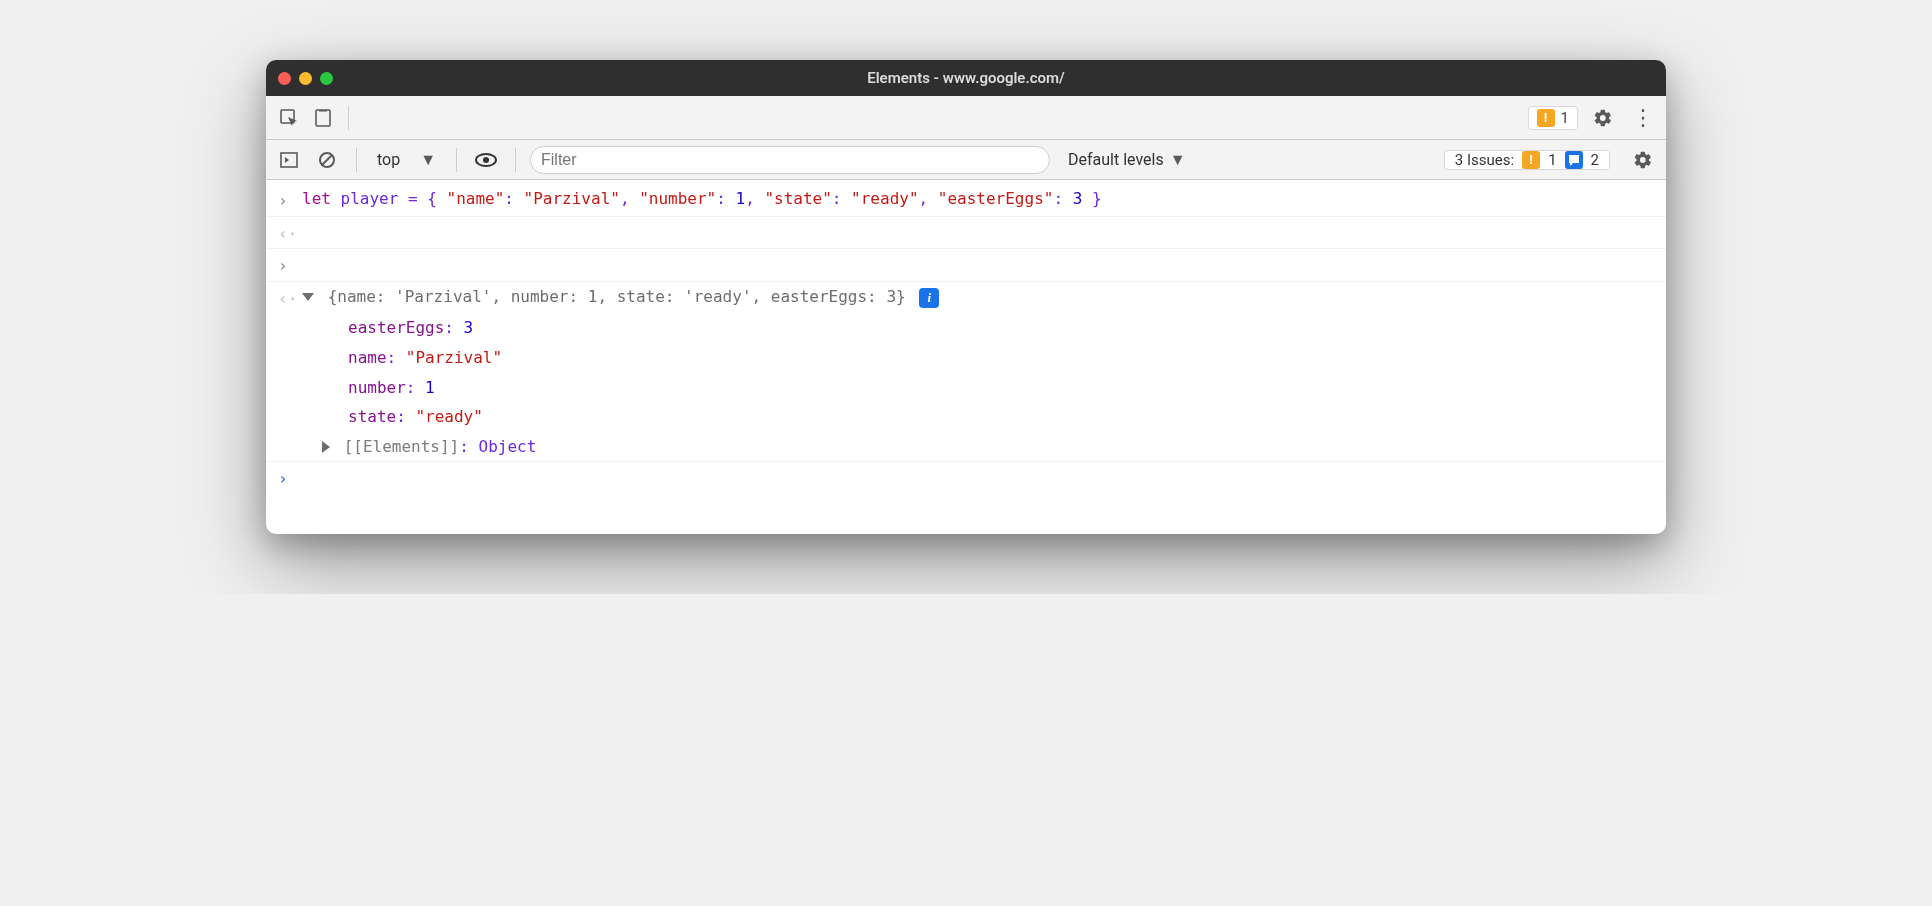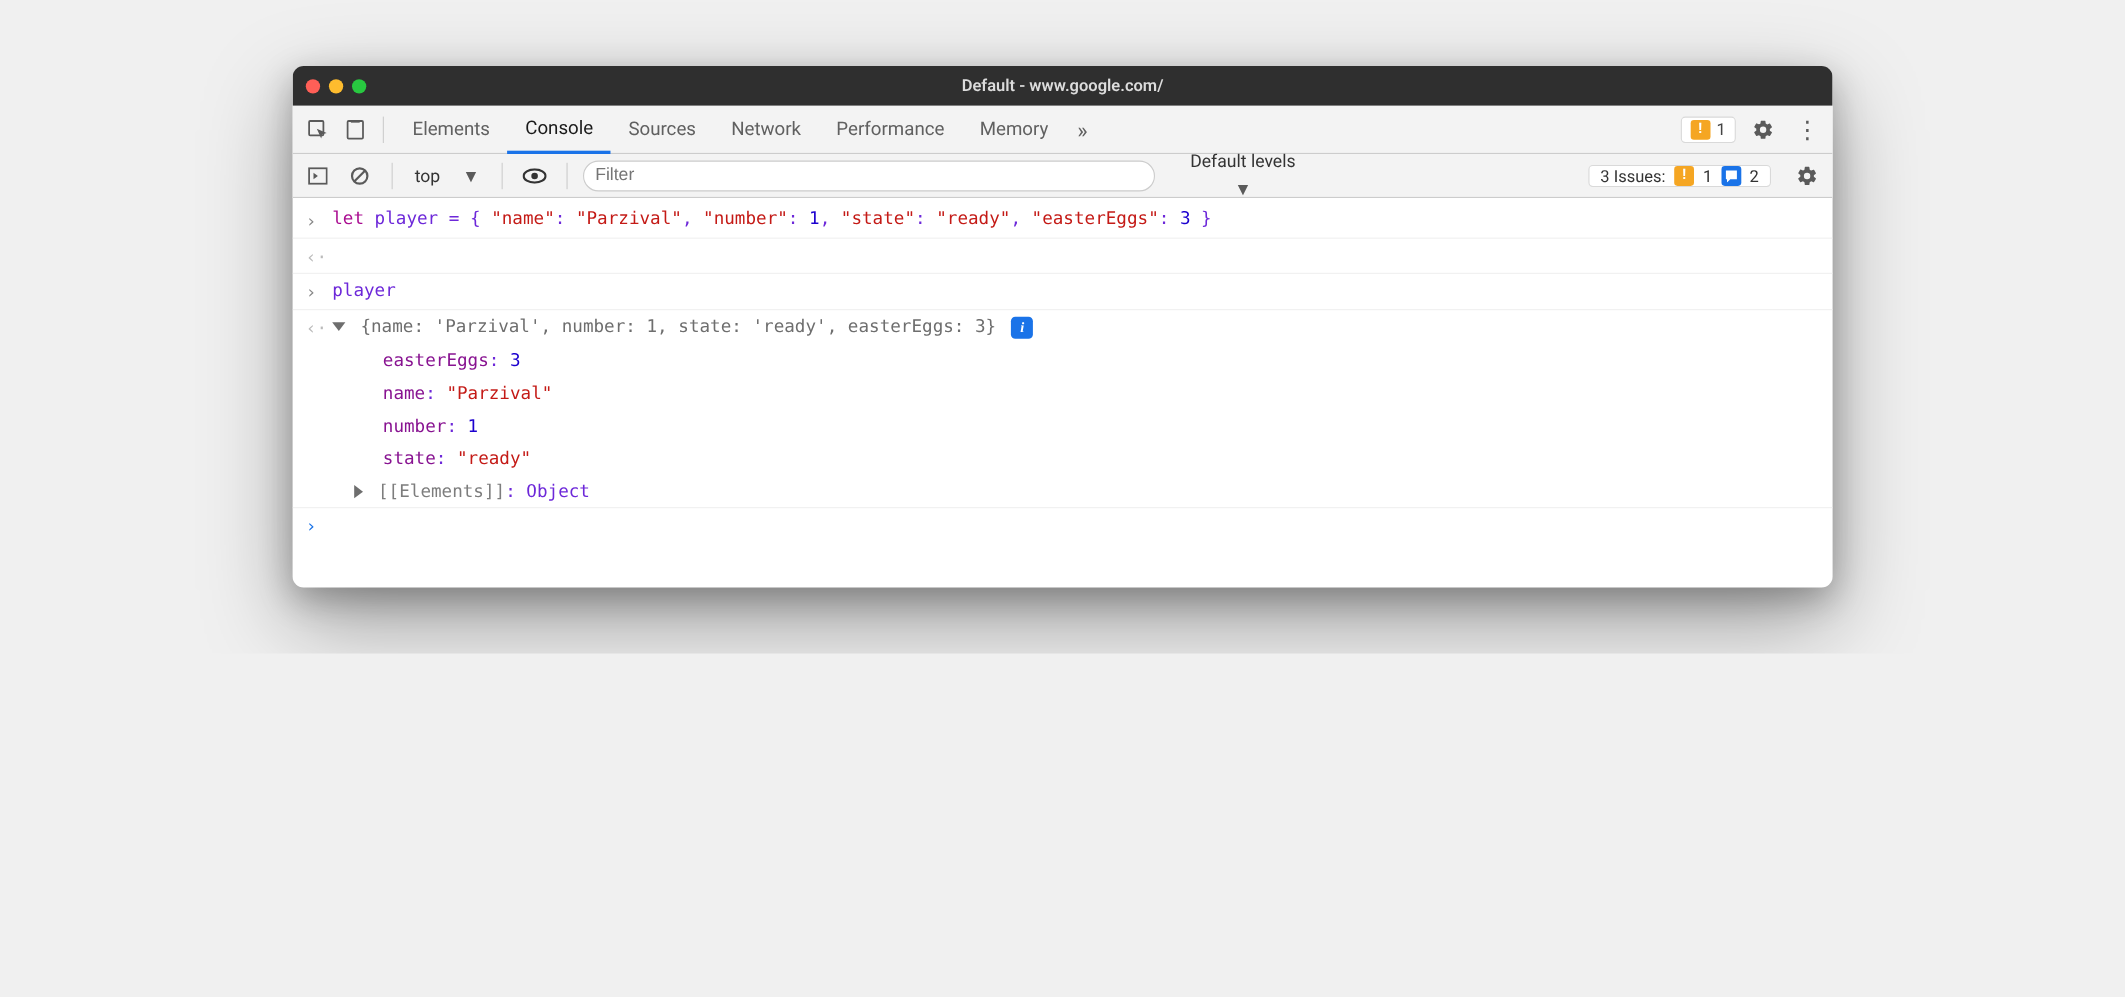--- a/index.html
+++ b/index.html
@@ -71,21 +71,21 @@
   }
   .context-select {
     display:flex; align-items:center; gap:20px; padding:2px 6px;
     font-size: 16px; color:#333; cursor:pointer;
   }
   .filter-input {
     flex: 1; height: 28px; border: 1px solid #ccc; border-radius: 14px;
     padding: 0 10px; font-size: 16px; color:#333; background:#fff;
     max-width: 520px;
   }
-  .levels-select { font-size: 16px; color:#333; display:flex; align-items:center; gap:6px; cursor:pointer; margin-left:24px;flex-direction:column; }
+  .levels-select { font-size: 16px; color:#333; display:flex; align-items:center; gap:6px; cursor:pointer; margin-left:10px; }
   .issues-badge {
     margin-left:auto; background:#fff; border:1px solid #d9d9d9; border-radius:4px;
     padding:0 10px; display:flex; align-items:center; gap:8px; font-size:15px; color:#333; cursor:pointer;
   }
   .blue-ico { width:18px; height:18px; background:#1a73e8; border-radius:3px; color:#fff; font-size:12px; display:flex; align-items:center; justify-content:center; font-weight:bold;}
   
   .console {
     font-family: ui-monospace, SFMono-Regular, Menlo, Monaco, Consolas, monospace;
     font-size: 16px; line-height: 1.6;
     padding: 4px 0 40px 0;
@@ -123,46 +123,37 @@
 <body>
 
 <div class="window">
 
   <div class="titlebar">
     <div class="traffic">
       <div class="dot red"></div>
       <div class="dot yellow"></div>
       <div class="dot green"></div>
     </div>
-    <div class="titlebar-title">Default - www.google.com/</div>
+    <div class="titlebar-title">Elements - www.google.com/</div>
   </div>
 
   <div class="tabs-bar">
     <div class="icon-btn">
       <svg width="20" height="20" viewBox="0 0 20 20" stroke="#5a5a5a" stroke-width="1.6" fill="none">
           <rect x="2" y="2" width="13" height="13" rx="1"></rect>
           <path d="M9 9 L18 13 L14 14 L13 18 Z" fill="#5a5a5a" stroke="none"></path>
         </svg>
     </div>
     <div class="icon-btn">
       <svg width="20" height="20" viewBox="0 0 20 20" stroke="#5a5a5a" stroke-width="1.6" fill="none">
           <rect x="3" y="2" width="14" height="16" rx="1"></rect>
           <rect x="6" y="2" width="8" height="1.5" fill="#5a5a5a" stroke="none"></rect>
         </svg>
     </div>
     <div class="divider"></div>
-    <div class="tabs">
-      <div class="tab">Elements</div>
-      <div class="tab active">Console</div>
-      <div class="tab">Sources</div>
-      <div class="tab">Network</div>
-      <div class="tab">Performance</div>
-      <div class="tab">Memory</div>
-      <div class="icon-btn" style="font-size:20px;color:#606060;">»</div>
-    </div>
     <div class="tabs-right">
       <div class="warn-badge">
         <span class="warn-ico">!</span>
         <span>1</span>
       </div>
       <div class="icon-btn">
         <svg width="20" height="20" viewBox="0 0 24 24" fill="#5a5a5a">
             <path d="M19.14,12.94a7,7,0,0,0,.05-.94,7,7,0,0,0-.05-.94l2.11-1.65a.5.5,0,0,0,.12-.64l-2-3.46a.5.5,0,0,0-.61-.22l-2.49,1a7,7,0,0,0-1.62-.94l-.38-2.65A.5.5,0,0,0,13.77,2H9.77a.5.5,0,0,0-.5.42L8.89,5.07a7,7,0,0,0-1.62.94l-2.49-1a.5.5,0,0,0-.61.22l-2,3.46a.5.5,0,0,0,.12.64l2.11,1.65a7,7,0,0,0,0,1.88L2.29,14.51a.5.5,0,0,0-.12.64l2,3.46a.5.5,0,0,0,.61.22l2.49-1a7,7,0,0,0,1.62.94l.38,2.65a.5.5,0,0,0,.5.42h4a.5.5,0,0,0,.5-.42l.38-2.65a7,7,0,0,0,1.62-.94l2.49,1a.5.5,0,0,0,.61-.22l2-3.46a.5.5,0,0,0-.12-.64ZM11.77,15.5A3.5,3.5,0,1,1,15.27,12,3.5,3.5,0,0,1,11.77,15.5Z"></path>
           </svg>
       </div>
@@ -227,21 +218,20 @@
         <span class="kw">let</span><span class="dark"> player = { </span><span class="str">"name"</span><span class="dark">: </span><span class="str">"Parzival"</span><span class="dark">, </span><span class="str">"number"</span><span class="dark">: </span><span class="num">1</span><span class="dark">, </span><span class="str">"state"</span><span class="dark">: </span><span class="str">"ready"</span><span class="dark">, </span><span class="str">"easterEggs"</span><span class="dark">: </span><span class="num">3</span><span class="dark"> }</span>
       </div>
     </div>
 
     <div class="row">
       <div class="gutter" style="color:#bbb;">‹·</div>
     </div>
 
     <div class="row">
       <div class="gutter">›</div>
-      <div class="content dark">player</div>
     </div>
 
     <div class="row noborder">
       <div class="gutter" style="color:#bbb;">‹·</div>
       <div class="content">
         <span class="tri down"></span>
         <span class="ital"><span>{</span><span>name</span>: <span>'Parzival'</span>, <span>number</span>: <span>1</span>, <span>state</span>: <span>'ready'</span>, <span>easterEggs</span>: <span>3</span><span>}</span></span>
         <span class="info-badge">i</span>
       </div>
     </div>

